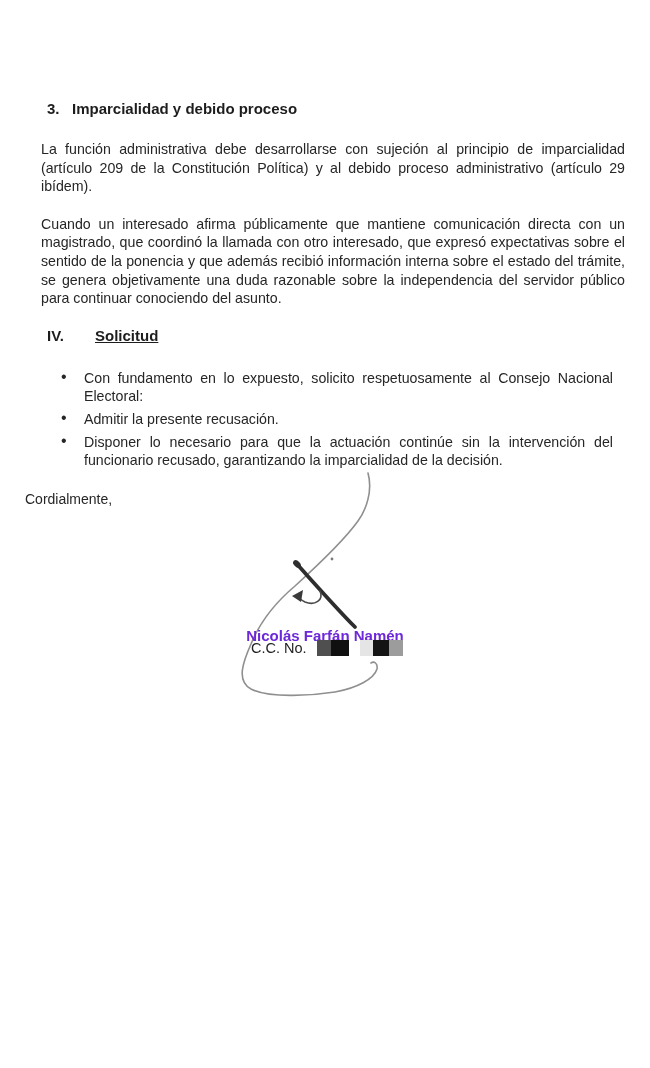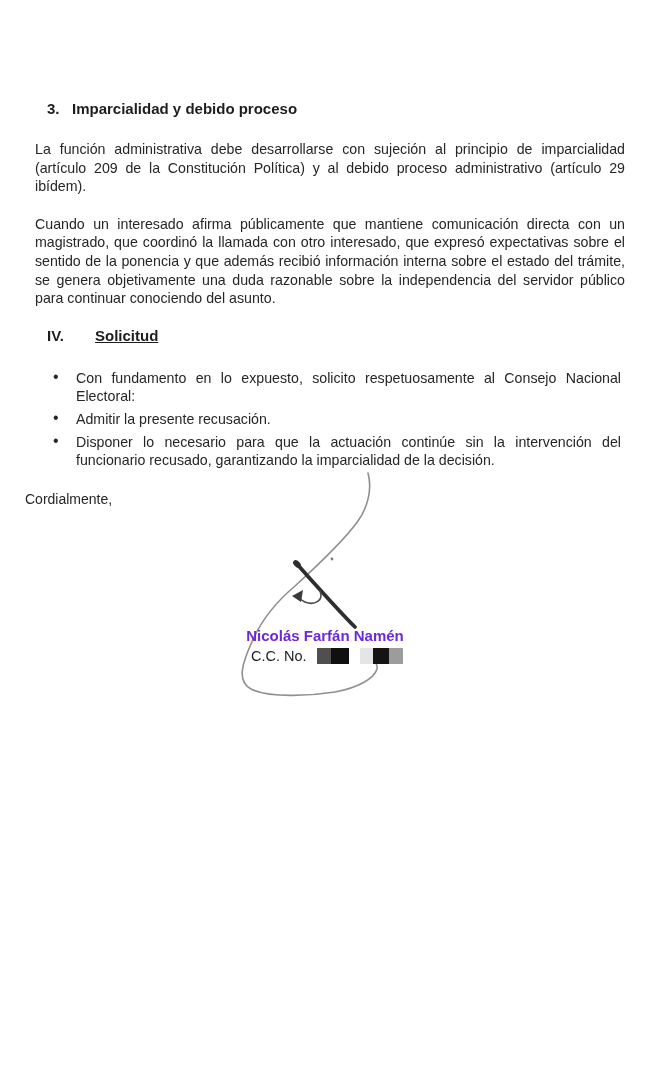--- a/index.html
+++ b/index.html
@@ -23,25 +23,25 @@
     margin: 0 0 22px 0;
     color: #1d1d1d;
   }
   .sec-heading .sec-num { display: inline-block; width: 25px; }
   .sec-heading.roman { margin: 3px 0 24px 0; text-decoration: underline; }
   .sec-heading.roman .sec-num { width: 48px; }
   p.body-par {
     font-size: 14.2px;
     line-height: 18.6px;
     text-align: justify;
-    margin: 0 0 19px 10px;
+    margin: 0 0 19px 16px;
   }
   ul.bullet-list {
     list-style: none;
-    margin: 4px;
+    margin: 12px;
     padding: 0;
     font-size: 14.2px;
     line-height: 18.6px;
   }
   ul.bullet-list li {
     position: relative;
     padding-left: 47px;
     text-align: justify;
     margin-bottom: 4px;
   }
@@ -67,21 +67,21 @@
     width: 170px;
     text-align: center;
     font-weight: bold;
     font-size: 15px;
     color: #6d28d9;
     white-space: nowrap;
   }
   .cc-line {
     position: absolute;
     left: 226px;
-    top: 139px;
+    top: 131px;
     display: flex;
     align-items: center;
     font-size: 14.5px;
     color: #222222;
     justify-content: center;
   }
   .cc-label { margin-right: 10px; }
   .redaction-group { display: flex; align-items: center; margin-right: 11px; }
   .redaction-block { display: inline-block; height: 16px; }
   .rb-w14 { width: 14px; }

